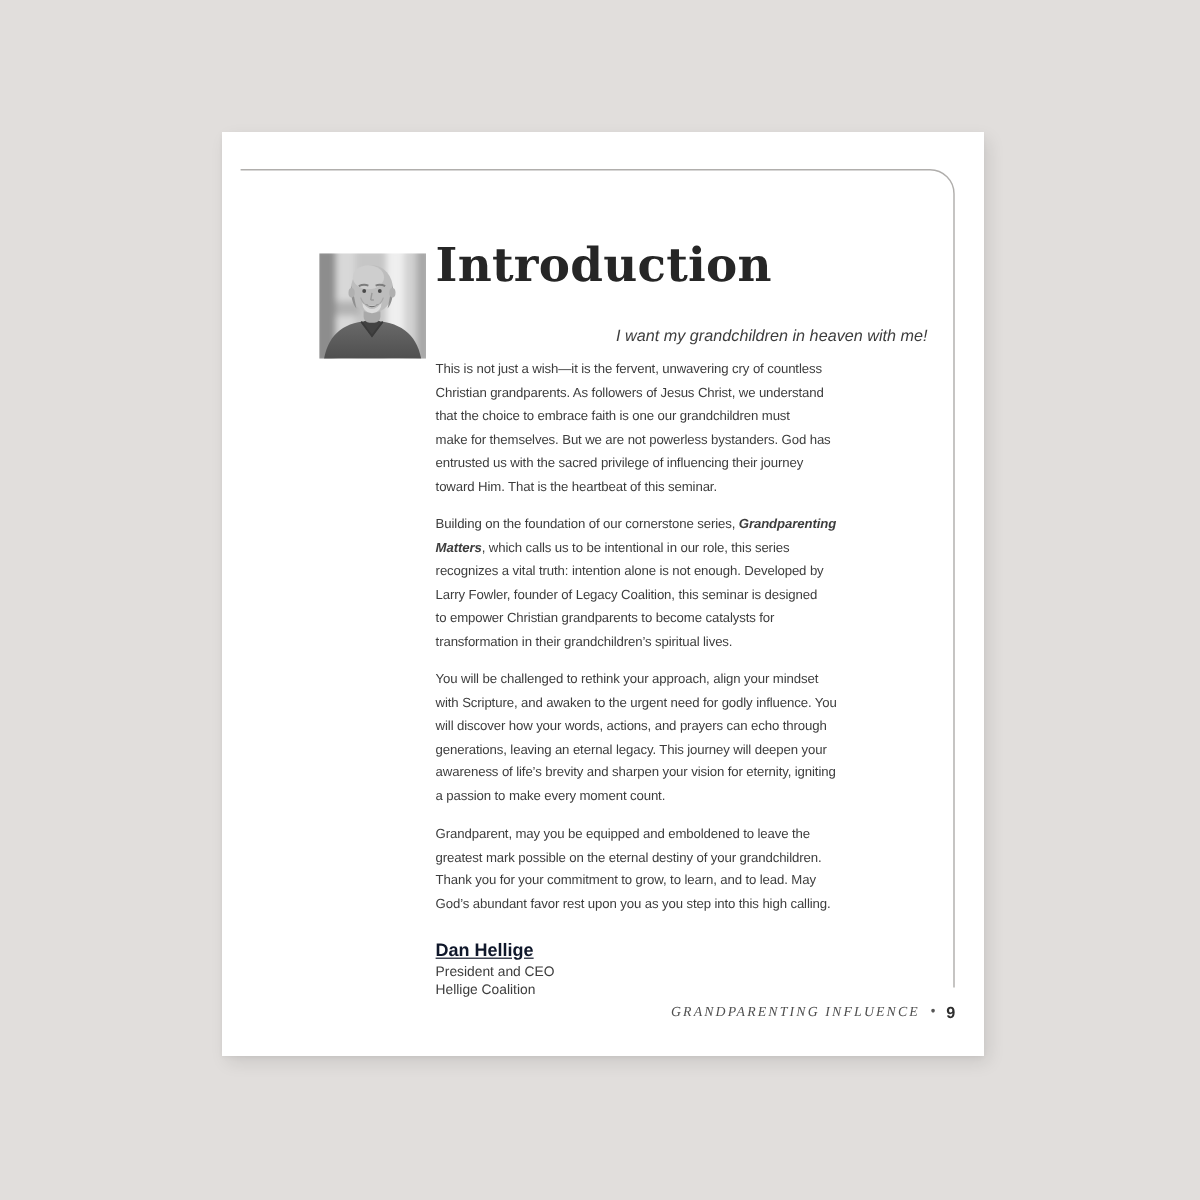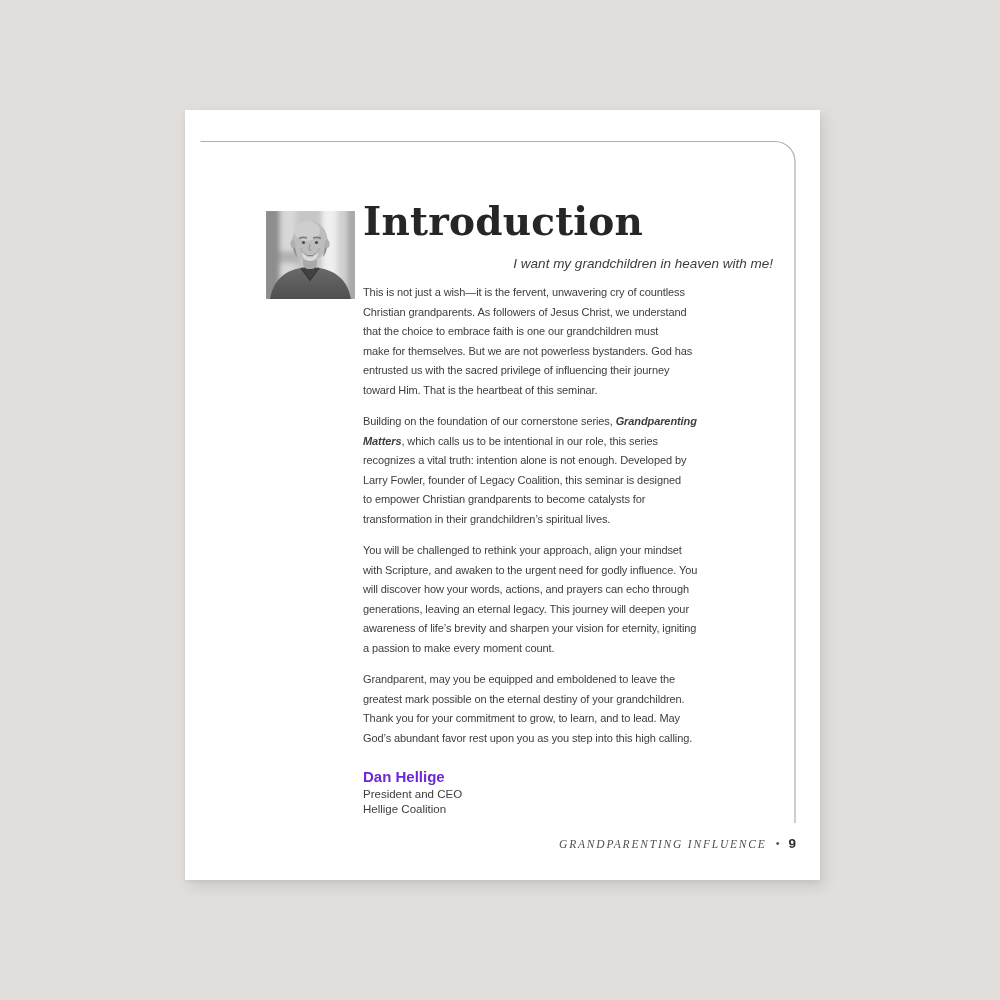--- a/index.html
+++ b/index.html
@@ -33,21 +33,21 @@
     left: 178px; top: 88px;
     width: 410px;
     color: #3d3d3d;
   }
   .title {
     font-family: "DejaVu Serif", "Liberation Serif", serif;
     font-weight: 600;
     font-size: 39px;
     line-height: 47px;
     color: #262626;
-    margin: 0 0 10px 0;
+    margin: 0 0 26px 0;
     letter-spacing: 0.2px;
   }
   .lead {
     font-style: italic;
     font-size: 13.5px;
     line-height: 17px;
     margin: 0 0 11px 0;
     color: #3d3d3d;
     text-align: right;
   }
@@ -55,22 +55,23 @@
     font-size: 11px;
     line-height: 19.5px;
     letter-spacing: -0.1px;
     margin: 0 0 12px 0;
   }
   .para em { font-style: italic; font-weight: bold; }
   .sig-name {
     font-weight: bold;
     font-size: 15px;
     line-height: 20px;
-    color: #6d28d9;
+    color: #0f172a;
     margin-top: 19px;
+    text-decoration: underline;
   }
   .sig-line {
     font-size: 11.5px;
     line-height: 15px;
     color: #3d3d3d;
   }
   .footer {
     position: absolute;
     top: 726px; right: 24px;
     display: flex;

